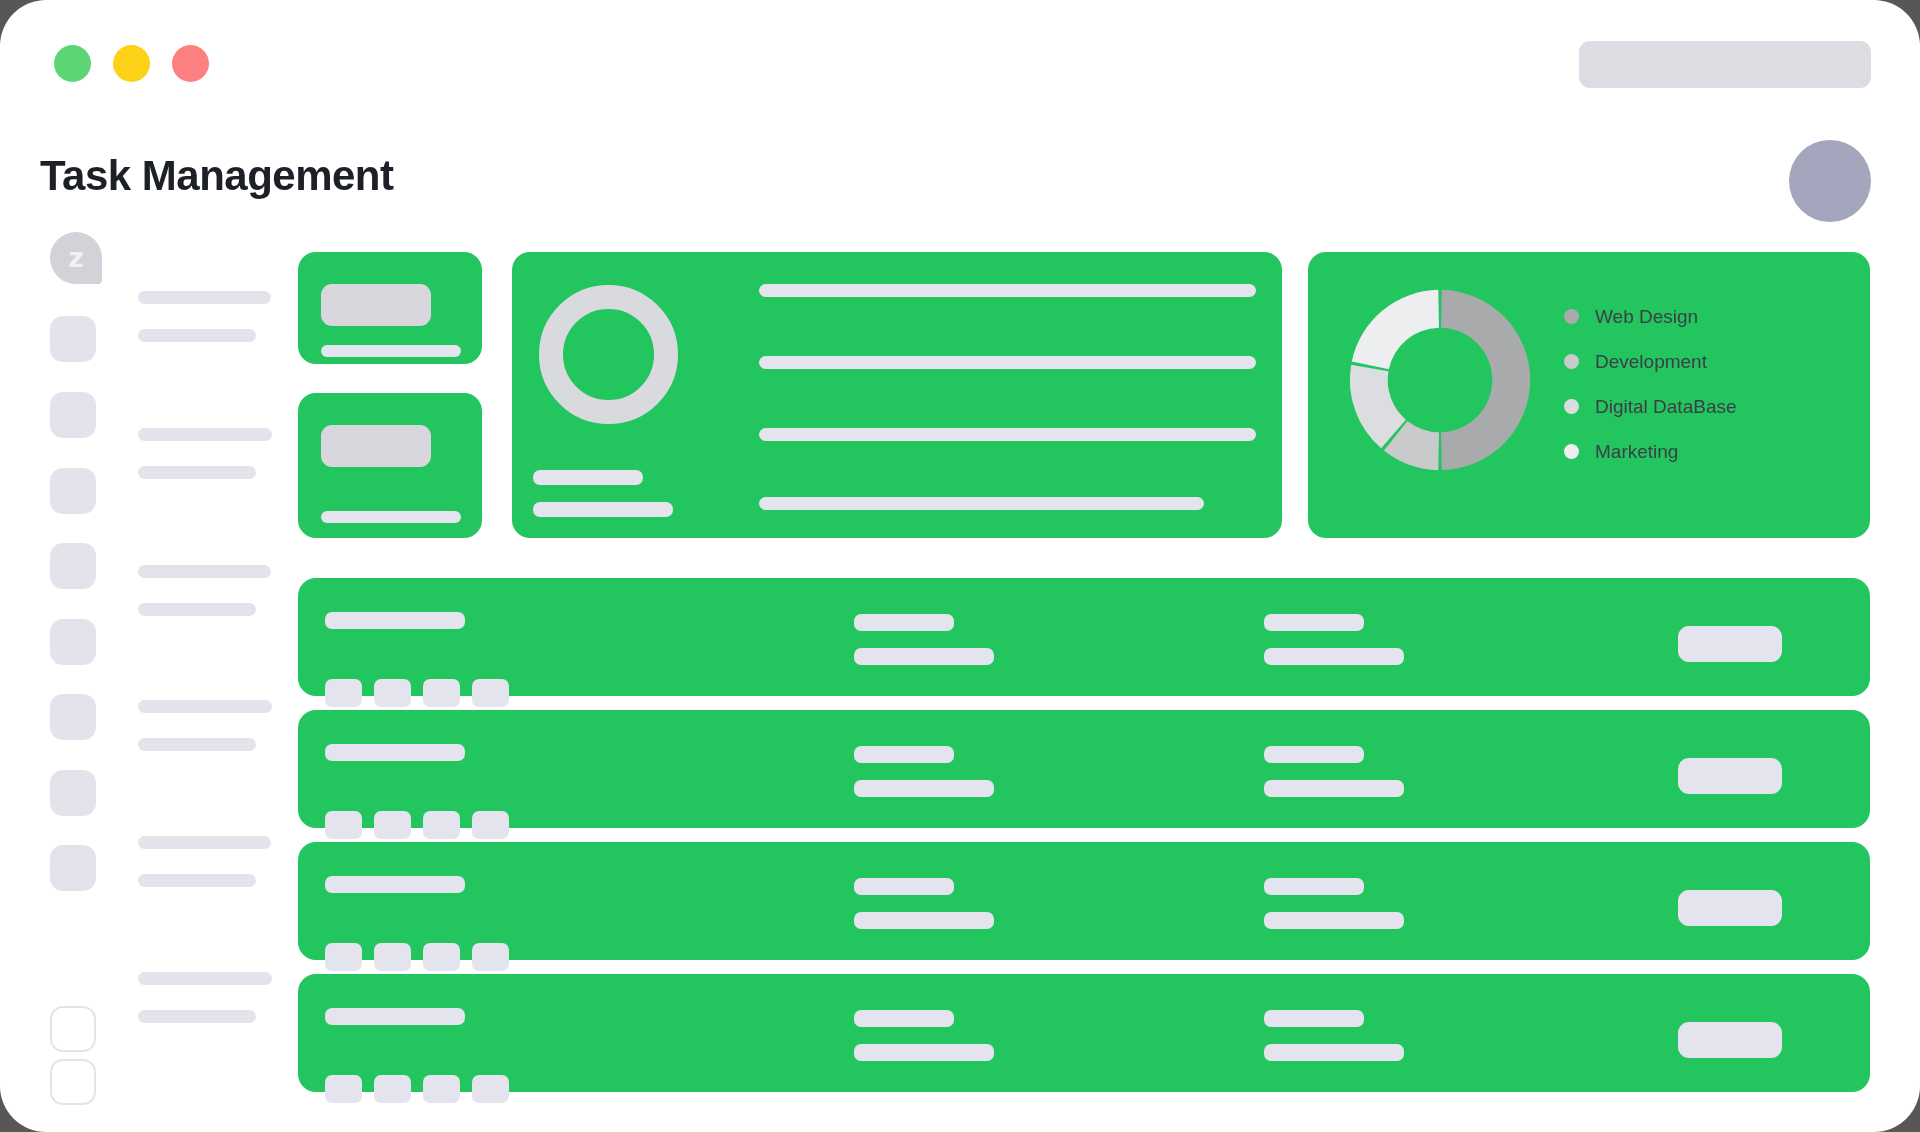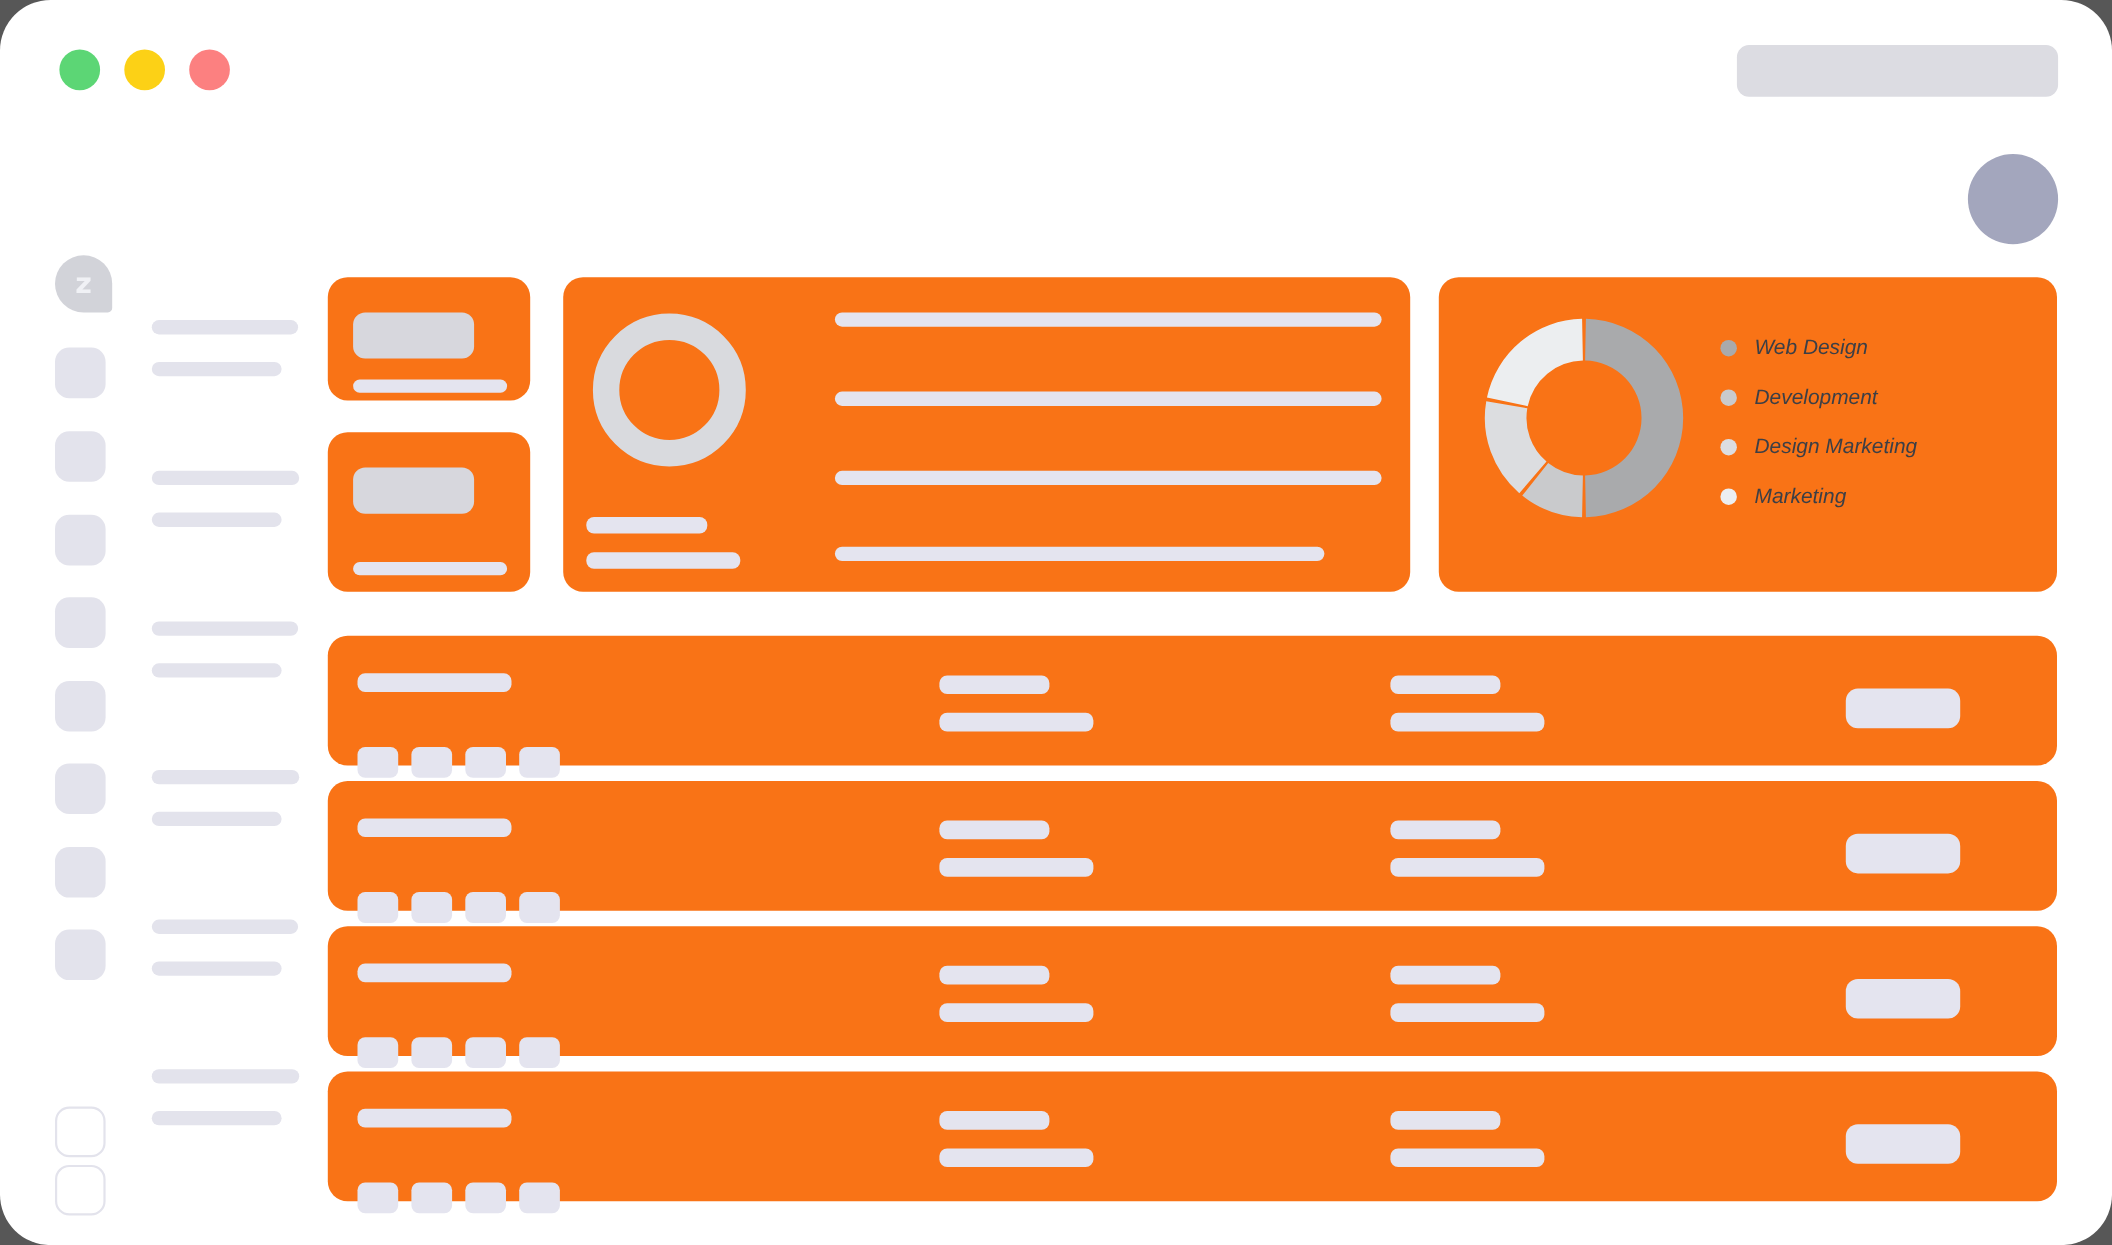--- a/index.html
+++ b/index.html
@@ -99,23 +99,22 @@
   .side-line {
     position: absolute;
     height: 13px;
     border-radius: 7px;
     background: #e3e3ec;
   }
 
   
   .card {
     position: absolute;
-    background: #f97316;
+    background: #22c55e;
     border-radius: 18px;
-    font-style: italic;
   }
   .sk {
     position: absolute;
     background: #e4e4ef;
     border-radius: 7px;
   }
   .sk.dark { background: #d7d7dd; }
   .sk.chip { border-radius: 7px; }
 
   
@@ -160,20 +159,21 @@
 
   <div class="titlebar">
     <div class="traffic-lights">
       <span class="dot green"></span>
       <span class="dot yellow"></span>
       <span class="dot red"></span>
     </div>
     <div class="search-bar" title=""></div>
   </div>
 
+  <div class="page-title">Task Management</div>
   <div class="avatar"></div>
 
   <div class="sidebar">
     <div class="side-logo">z</div>
 
     <div class="side-icon" style="top:84px"></div>
     <div class="side-icon" style="top:160px"></div>
     <div class="side-icon" style="top:236px"></div>
     <div class="side-icon" style="top:311px"></div>
     <div class="side-icon" style="top:387px"></div>
@@ -245,21 +245,21 @@
       <div class="legend-row">
         <span class="legend-dot" style="background:#a9aaac"></span>
         <span class="legend-label">Web Design</span>
       </div>
       <div class="legend-row">
         <span class="legend-dot" style="background:#c9cacc"></span>
         <span class="legend-label">Development</span>
       </div>
       <div class="legend-row">
         <span class="legend-dot" style="background:#dcdde0"></span>
-        <span class="legend-label">Design Marketing</span>
+        <span class="legend-label">Digital DataBase</span>
       </div>
       <div class="legend-row">
         <span class="legend-dot" style="background:#eceef0"></span>
         <span class="legend-label">Marketing</span>
       </div>
     </div>
   </div>
 
   <div id="task-rows">
       <div class="card" style="left: 298px; top: 578px; width: 1572px; height: 118px;">

